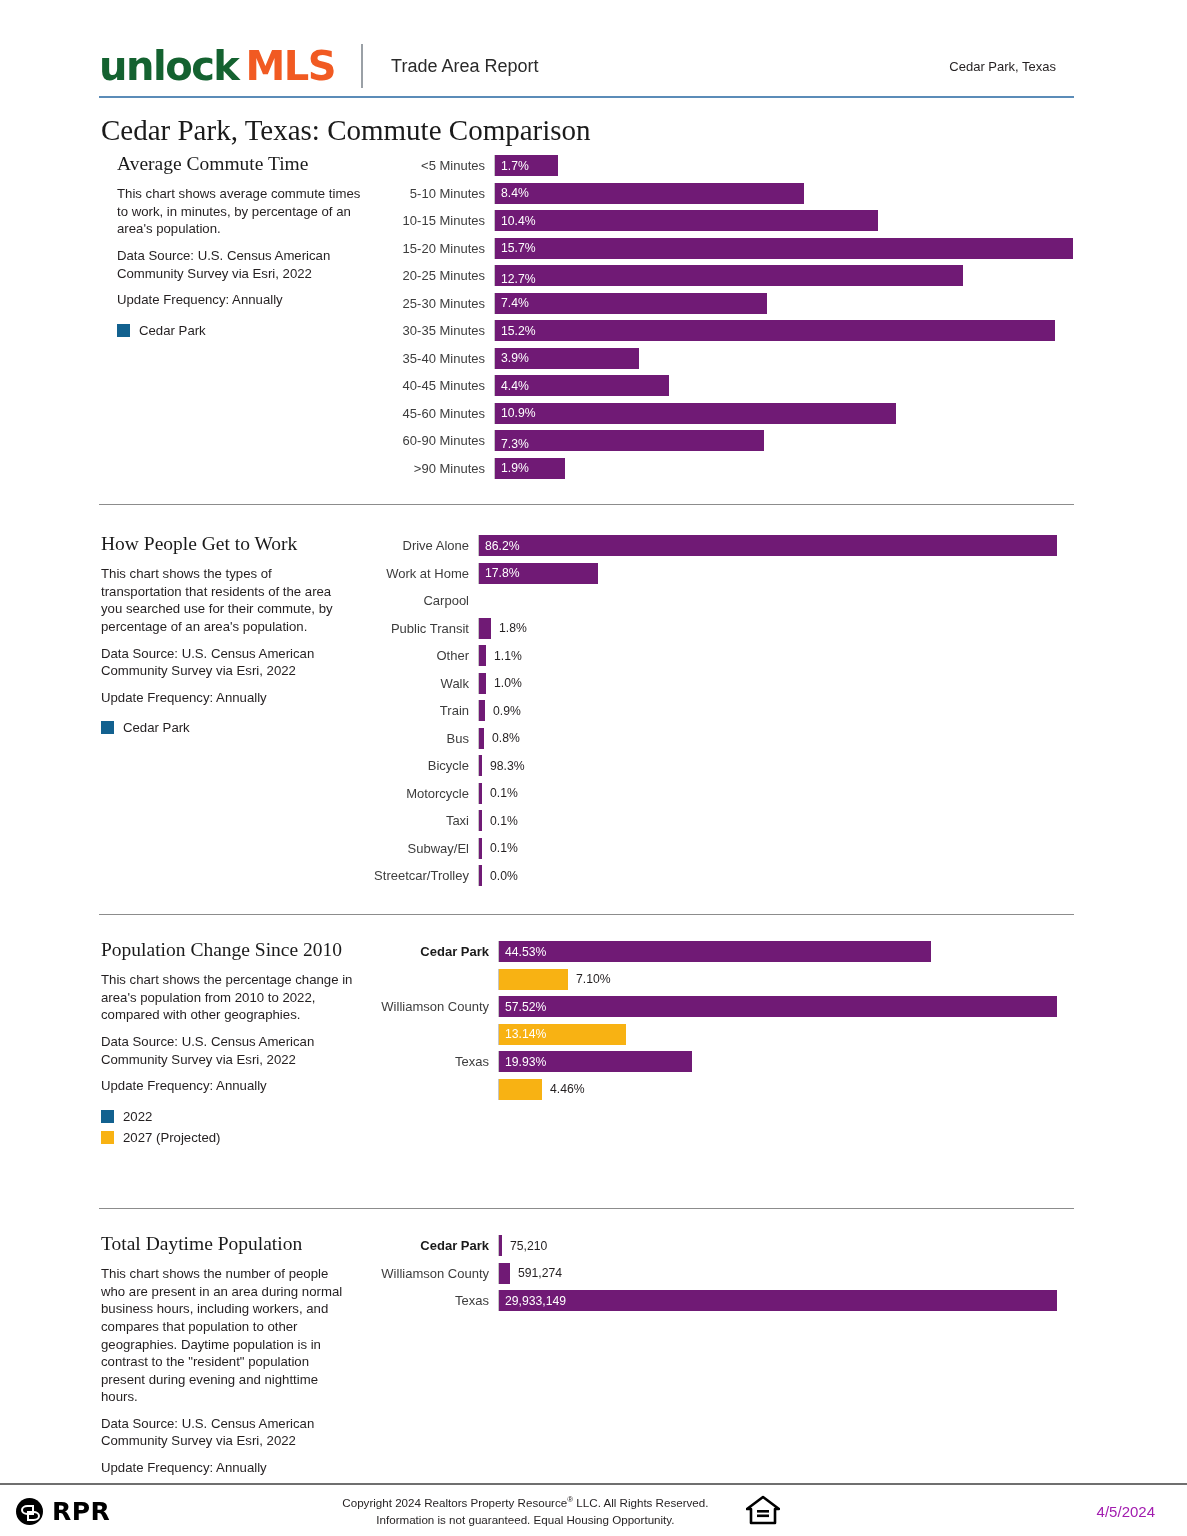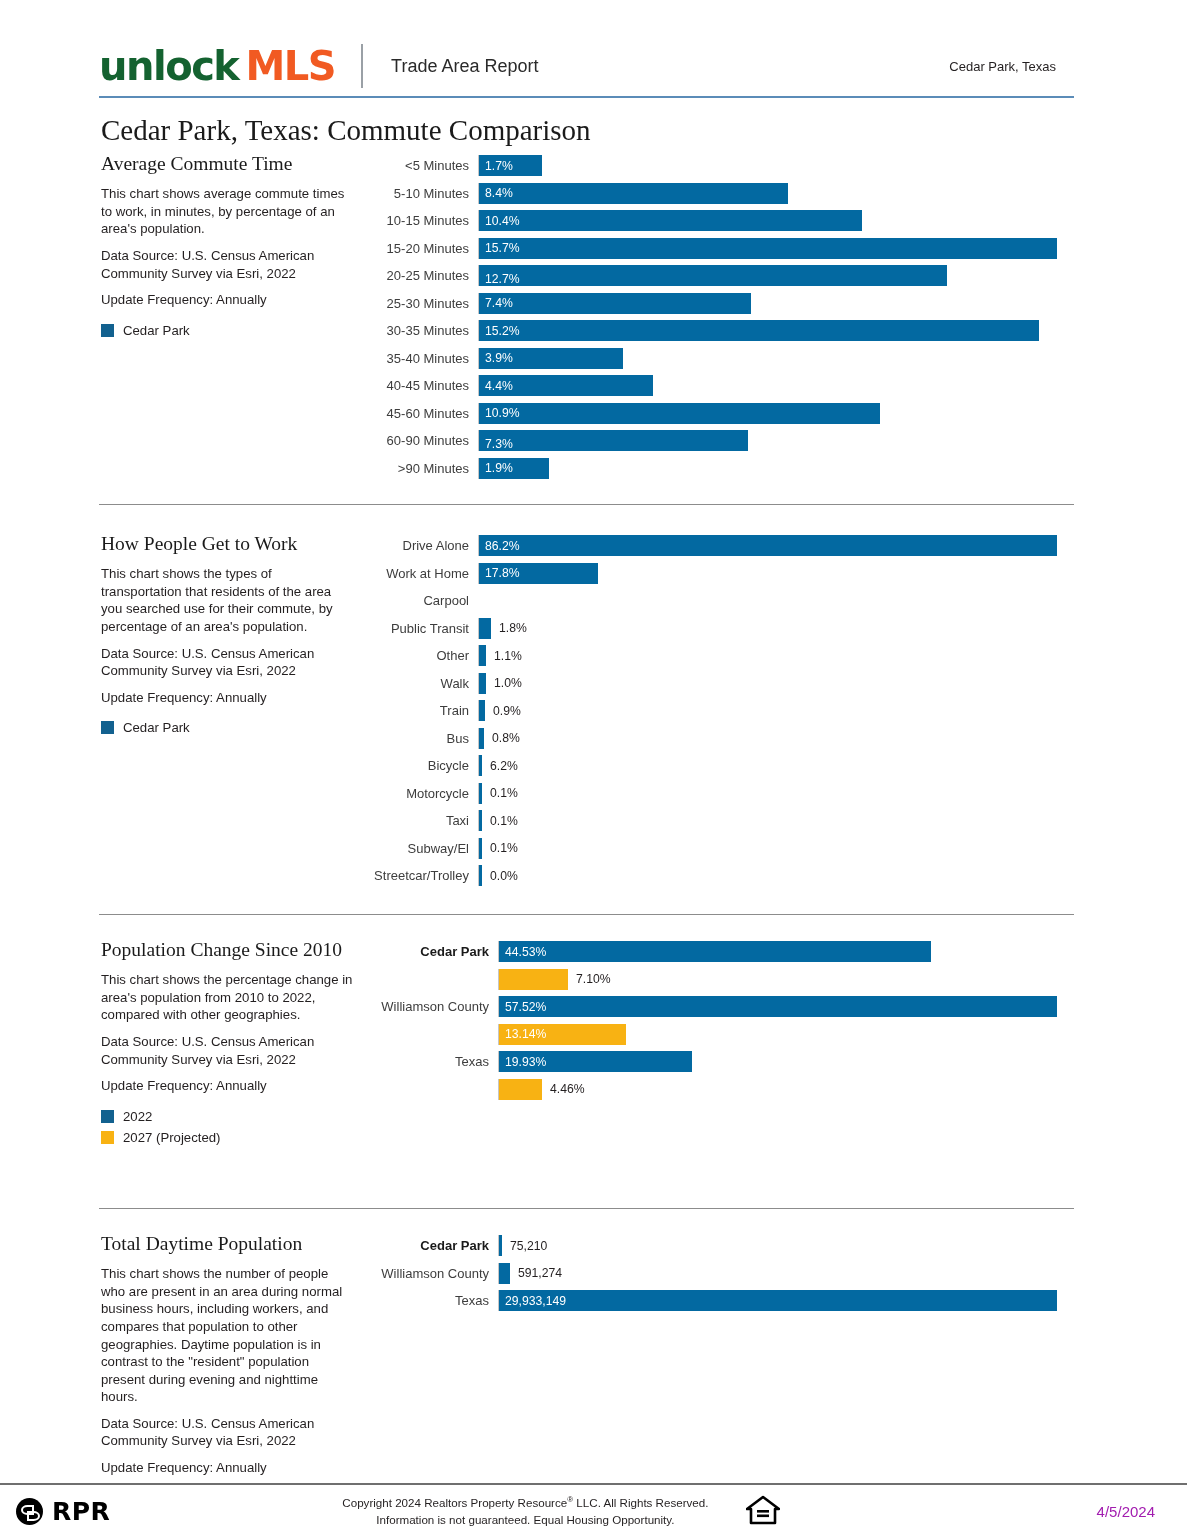--- a/index.html
+++ b/index.html
@@ -75,21 +75,21 @@
     color: #1a1a1a;
     white-space: nowrap;
   }
 
   
   .section {
     position: absolute;
     left: 99px;
     width: 975px;
   }
-  #section-commute-time { top: 152px; }
+  #section-commute-time { top: 152px; margin-left: 16px; }
   #section-get-to-work  { top: 532px; }
   #section-pop-change   { top: 938px; }
   #section-daytime-pop  { top: 1232px; }
 
   .section-divider {
     position: absolute;
     left: 99px;
     width: 975px;
     height: 1px;
     background: #8c8c8c;
@@ -159,21 +159,21 @@
     white-space: nowrap;
     box-sizing: border-box;
   }
   .bar-cat.bold { font-weight: bold; color: #1a1a1a; }
   .bar-track {
     flex: 1 1 auto;
     position: relative;
     border-left: 1px solid #c6c6c6;
   }
   .bar {
-    background: #0369a1;
+    background: #701a75;
     display: flex;
     align-items: center;
     box-sizing: border-box;
   }
   .bar.amber { background: #f8b213; }
   .bar-value-in {
     color: #ffffff;
     font-size: 12.2px;
     padding-left: 6px;
     white-space: nowrap;
@@ -477,21 +477,21 @@
           <div class="bar-cat">Bus</div>
           <div class="bar-track">
             <div class="bar" style="width: 5px;"></div>
             <span class="bar-value-out" style="left: 13px;">0.8%</span>
           </div>
         </div>
         <div class="bar-row">
           <div class="bar-cat">Bicycle</div>
           <div class="bar-track">
             <div class="bar" style="width: 3px;"></div>
-            <span class="bar-value-out" style="left: 11px;">6.2%</span>
+            <span class="bar-value-out" style="left: 11px;">98.3%</span>
           </div>
         </div>
         <div class="bar-row">
           <div class="bar-cat">Motorcycle</div>
           <div class="bar-track">
             <div class="bar" style="width: 3px;"></div>
             <span class="bar-value-out" style="left: 11px;">0.1%</span>
           </div>
         </div>
         <div class="bar-row">

